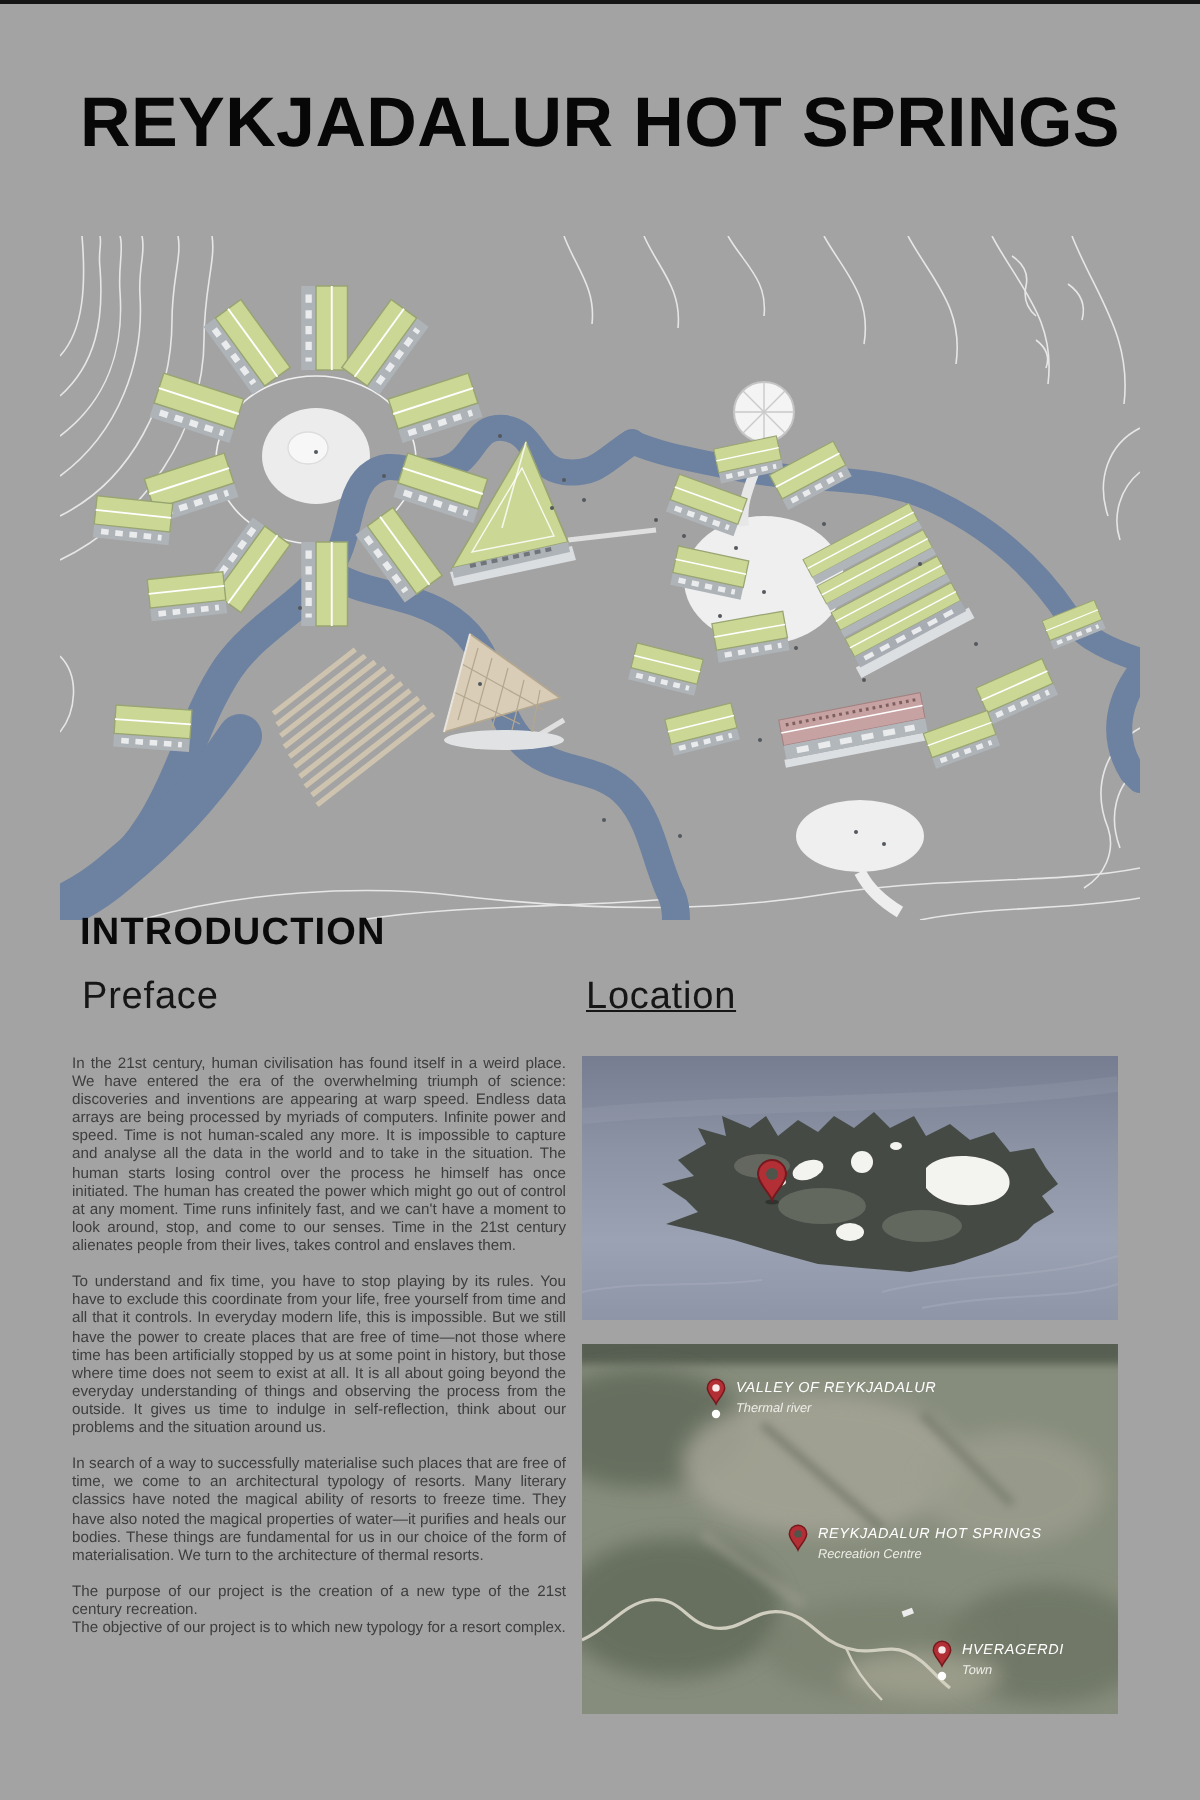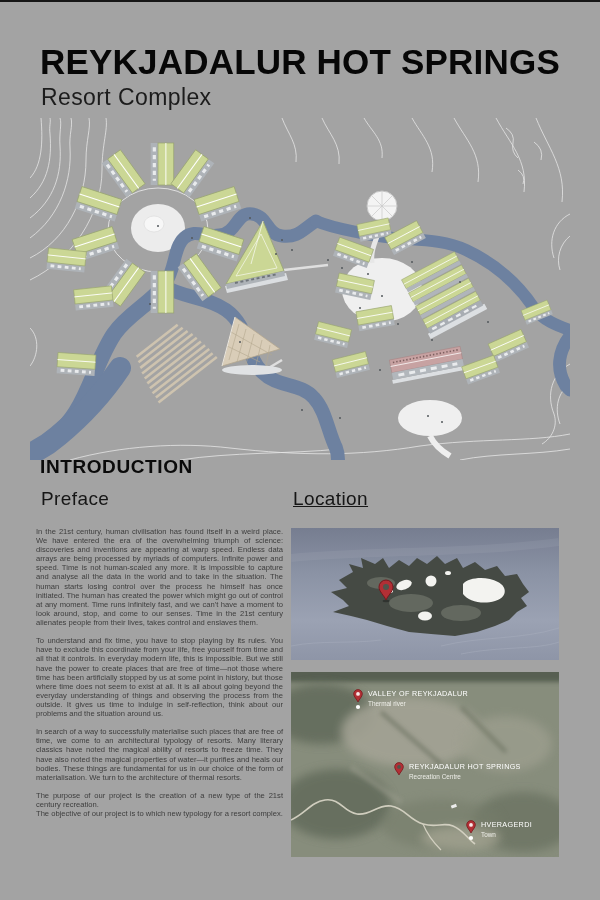--- a/index.html
+++ b/index.html
@@ -13,35 +13,34 @@
   .title{position:absolute;left:40px;top:42px;font-size:35px;font-weight:800;letter-spacing:.2px;color:#070707;white-space:nowrap;}
   .subtitle{position:absolute;left:41px;top:84px;font-size:23px;font-weight:400;color:#1c1c1c;letter-spacing:.4px;}
   .siteplan{position:absolute;left:30px;top:118px;width:540px;height:342px;}
   .intro-heading{position:absolute;left:40px;top:456px;font-size:19px;font-weight:800;letter-spacing:.6px;color:#0a0a0a;}
   .colhead{position:absolute;top:488px;font-size:19px;font-weight:400;color:#161616;letter-spacing:.4px;}
   .colhead.left{left:41px;text-align:right;} .colhead.right{left:293px;text-decoration:underline;}
   .preface{position:absolute;left:36px;top:527px;width:247px;font-size:7.6px;line-height:9.1px;
            text-align:justify;color:var(--body-ink);}
   .preface p{margin:0 0 9.2px 0;}
   .preface p.no-gap{margin-bottom:0;}
-  .maps{position:absolute;left:291px;top:528px;width:268px;}
+  .maps{position:absolute;left:291px;top:528px;width:268px;font-style:italic;}
   .map{display:block;}
   .map2wrap{margin-top:12px;}
   svg text{font-family:"Liberation Sans",sans-serif;}
   .maplabel-title{fill:#ffffff;font-size:7.2px;letter-spacing:.35px;}
   .maplabel-sub{fill:#f3f3ee;font-size:6.4px;opacity:.95;}
 </style>
 </head>
 <body>
 
 <div class="page">
   <div class="top-edge"></div>
 
   <div class="title">REYKJADALUR HOT SPRINGS</div>
-  <div class="subtitle">Resort Complex</div>
 
   <svg class="siteplan" viewBox="0 0 540 342">
 
     <g stroke="#e6e6e6" fill="none" stroke-width="0.8">
       <path d="M 0,120 C 30,98 42,62 40,30 C 39,16 43,8 41,0"></path>
       <path d="M 0,100 C 24,82 32,56 30,28 C 29,15 32,6 30,0"></path>
       <path d="M 0,80 C 18,64 22,42 20,16 C 19,8 21,4 20,0"></path>
       <path d="M 0,60 C 12,47 13,24 11,0"></path>
       <path d="M 0,140 C 36,122 56,82 56,42 C 56,22 61,10 59,0"></path>
       <path d="M 0,162 C 42,142 72,96 72,52 C 72,26 78,12 76,0"></path>

